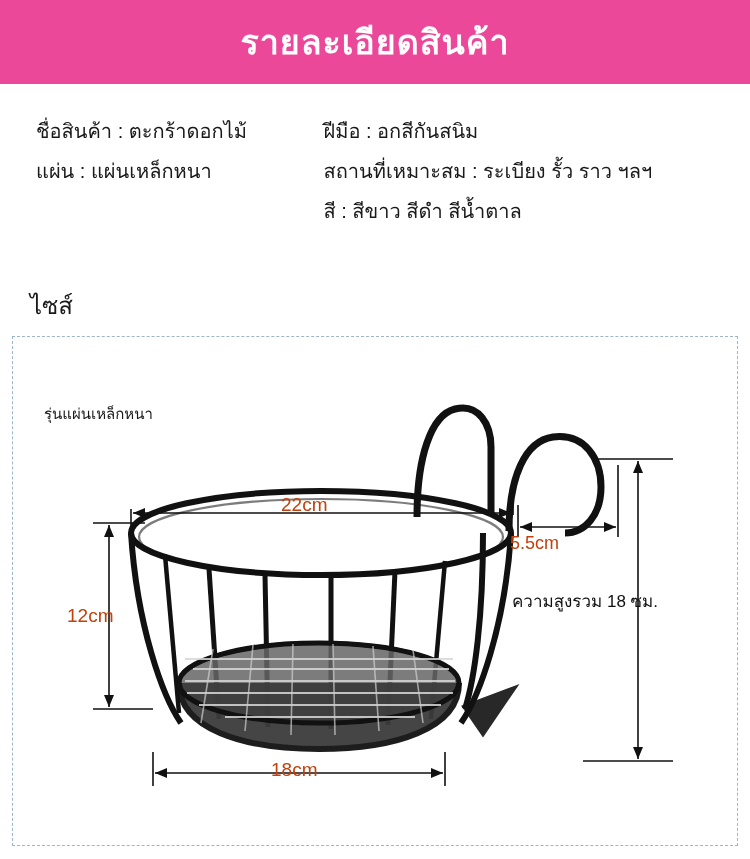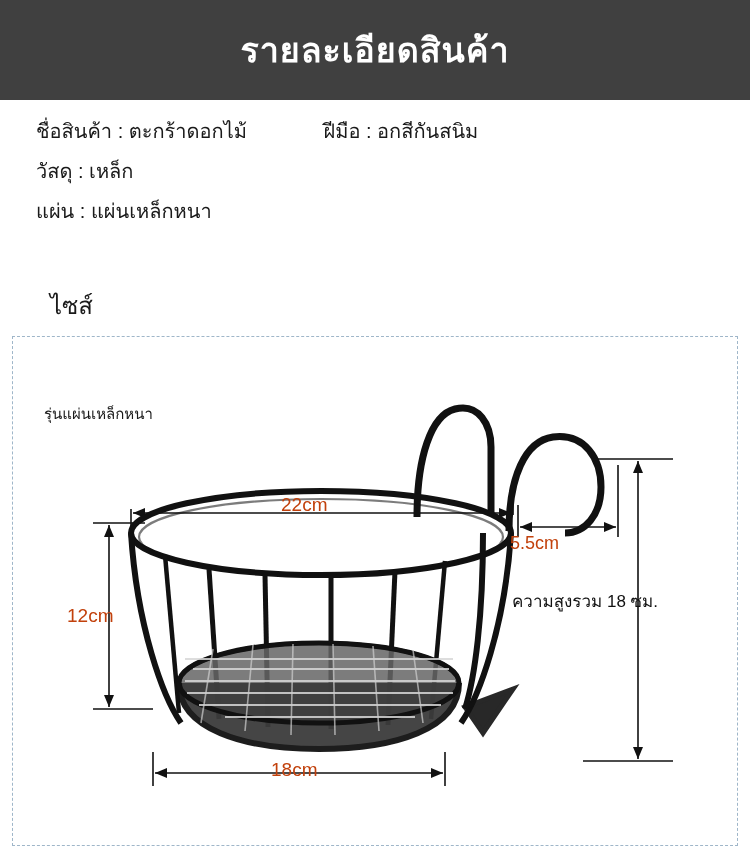--- a/index.html
+++ b/index.html
@@ -19,22 +19,22 @@
     width: 750px;
     height: 859px;
     background: #ffffff;
   }
   
   .banner {
     position: absolute;
     left: 0;
     top: 0;
     width: 750px;
-    height: 100px;
-    background: #404040;
+    height: 84px;
+    background: #ec4899;
     display: flex;
     align-items: center;
     justify-content: center;
   }
   .banner-title {
     color: #ffffff;
     font-size: 34px;
     font-weight: bold;
     letter-spacing: 1px;
     line-height: 1;
@@ -61,21 +61,20 @@
     line-height: 1.35;
     white-space: nowrap;
   }
   
   .size-label {
     position: absolute;
     left: 30px;
     top: 286px;
     font-size: 24px;
     color: #1a1a1a;
-    margin-left: 20px;
   }
   .size-box {
     position: absolute;
     left: 12px;
     top: 336px;
     width: 726px;
     height: 510px;
     border: 1px dashed #9fb6c9;
     background: #ffffff;
   }
@@ -117,25 +116,26 @@
 
 <div class="page">
 
   <div class="banner">
     <div class="banner-title">รายละเอียดสินค้า</div>
   </div>
 
   <div class="specs">
     <div class="spec-col left">
       <div class="spec-line">ชื่อสินค้า : ตะกร้าดอกไม้</div>
-      <div class="spec-line">วัสดุ : เหล็ก</div>
       <div class="spec-line">แผ่น : แผ่นเหล็กหนา</div>
     </div>
     <div class="spec-col right">
       <div class="spec-line">ฝีมือ : อกสีกันสนิม</div>
+      <div class="spec-line">สถานที่เหมาะสม : ระเบียง รั้ว ราว ฯลฯ</div>
+      <div class="spec-line">สี : สีขาว สีดำ สีน้ำตาล</div>
     </div>
   </div>
 
   <div class="size-label">ไซส์</div>
 
   <div class="size-box">
 
     <svg class="illus" viewBox="0 0 726 510">
 
       <g stroke="#111" stroke-width="1.6" fill="none">

